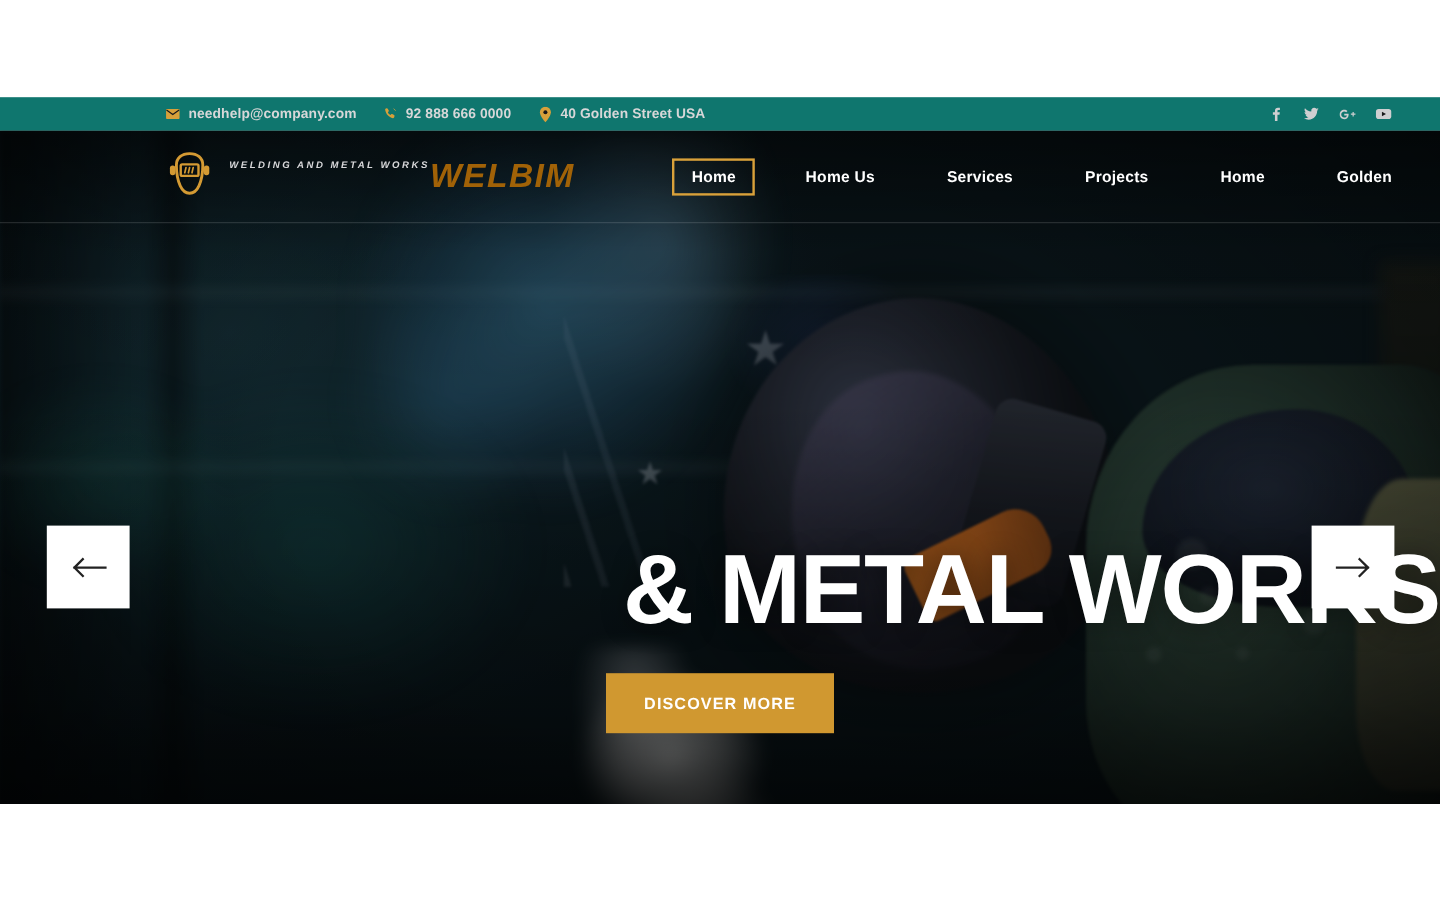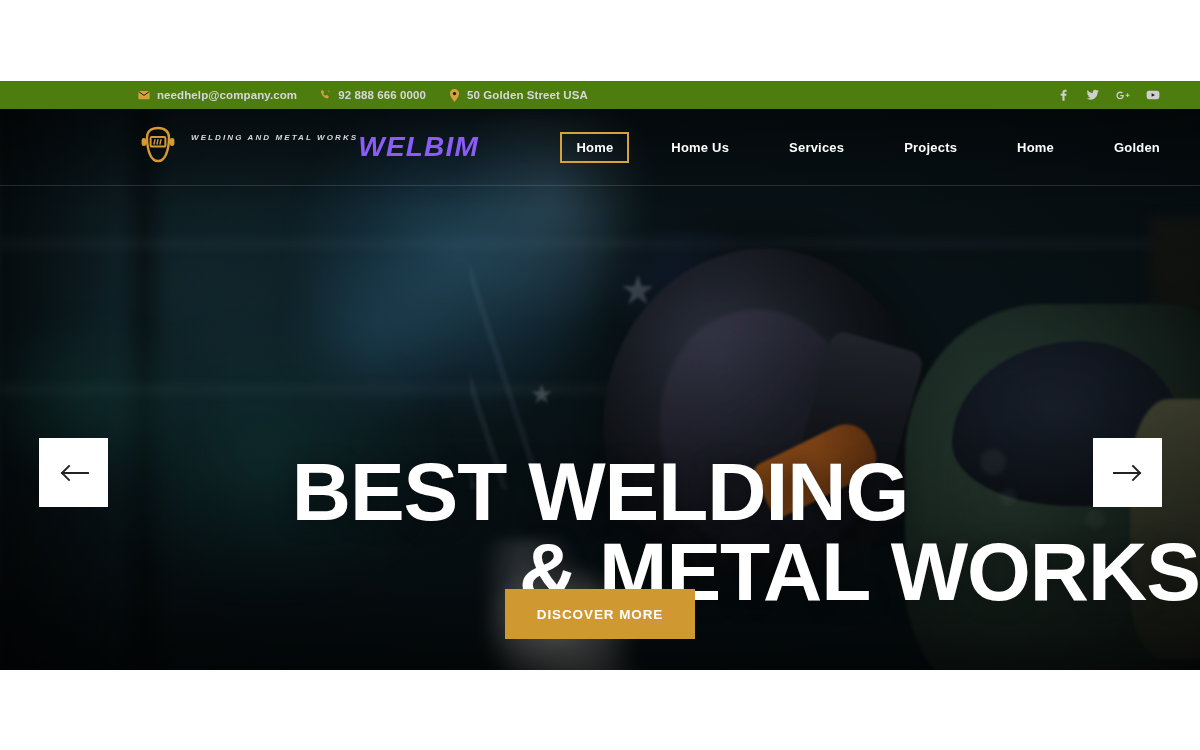--- a/index.html
+++ b/index.html
@@ -28,21 +28,21 @@
     left: 0; top: 0;
     width: 1200px; height: 81px;
     background: #ffffff;
   }
 
   
   .topbar {
     position: absolute;
     left: 0; top: 81px;
     width: 1200px; height: 28px;
-    background: #4d7c0f;
+    background: #0f766e;
     display: flex;
     align-items: center;
     box-sizing: border-box;
     padding: 0 40px 0 138px;
   }
   .topbar-left {
     display: flex;
     align-items: center;
     gap: 22px;
   }
@@ -254,21 +254,21 @@
   .logo-tag {
     color: #d8d8da;
     font-size: 8px;
     font-weight: 700;
     letter-spacing: 2.1px;
     margin-left: 3px;
     margin-bottom: 1px;
     white-space: nowrap;
   }
   .logo-name {
-    color: #8b5cf6;
+    color: #a16207;
     font-size: 28px;
     font-weight: 700;
     letter-spacing: 1.2px;
     line-height: 1;
   }
 
   .nav {
     margin-left: auto;
     display: flex;
     align-items: center;
@@ -308,21 +308,21 @@
     color: #ffffff;
     font-size: 82px;
     font-weight: 700;
     line-height: 0.98;
     letter-spacing: -1px;
     text-shadow: 0 2px 22px rgba(0,0,0,0.45);
   }
   .hero-title .l2 { display:block;text-align:right; }
   .hero-btn {
     position: absolute;
-    left: 505px; top: 480px;
+    left: 505px; top: 452px;
     width: 190px; height: 50px;
     background: #d09830;
     color: #ffffff;
     font-size: 13.5px;
     font-weight: 700;
     letter-spacing: 0.9px;
     display: flex;
     align-items: center;
     justify-content: center;
     pointer-events: auto;
@@ -382,21 +382,21 @@
         <span>92 888 666 0000</span>
       </div>
 
       <div class="contact-item">
         <span class="ico">
           <svg width="11" height="13" viewBox="0 0 14 17" fill="currentColor">
               <path d="M7 0C3.7 0 1 2.7 1 6c0 4.4 6 11 6 11s6-6.6 6-11c0-3.3-2.7-6-6-6z"></path>
               <circle cx="7" cy="6" r="2.2" fill="#18181a"></circle>
             </svg>
         </span>
-        <span>50 Golden Street USA</span>
+        <span>40 Golden Street USA</span>
       </div>
 
     </div>
 
     <div class="topbar-right">
       <a class="social-ico">
         <svg width="13" height="13" viewBox="0 0 16 16" fill="currentColor">
             <path d="M10.3 3.3h1.5V1.1C11.5 1 10.7.9 9.8.9 7.9.9 6.7 2 6.7 4.1v1.6H4.6v2.5h2.1v6.3h2.6V8.2h2.1l.3-2.5H9.3V4.4c0-.7.2-1.1 1-1.1z"></path>
           </svg>
       </a>
@@ -477,21 +477,20 @@
       <a class="nav-item">Home Us</a>
       <a class="nav-item">Services</a>
       <a class="nav-item">Projects</a>
       <a class="nav-item">Home</a>
       <a class="nav-item">Golden</a>
     </nav>
   </div>
 
   <div class="hero-content">
     <h1 class="hero-title">
-      <span class="l1">BEST WELDING</span>
       <span class="l2">&amp; METAL WORKS</span>
     </h1>
     <a class="hero-btn">DISCOVER MORE</a>
   </div>
 
   <div class="arrow arrow-prev">
     <svg width="30" height="18" viewBox="0 0 30 18">
       <path d="M29 9 H3 M10 2 L3 9 L10 16" stroke="currentColor" stroke-width="1.9" fill="none" stroke-linecap="square" stroke-linejoin="miter"></path>
     </svg>
   </div>

